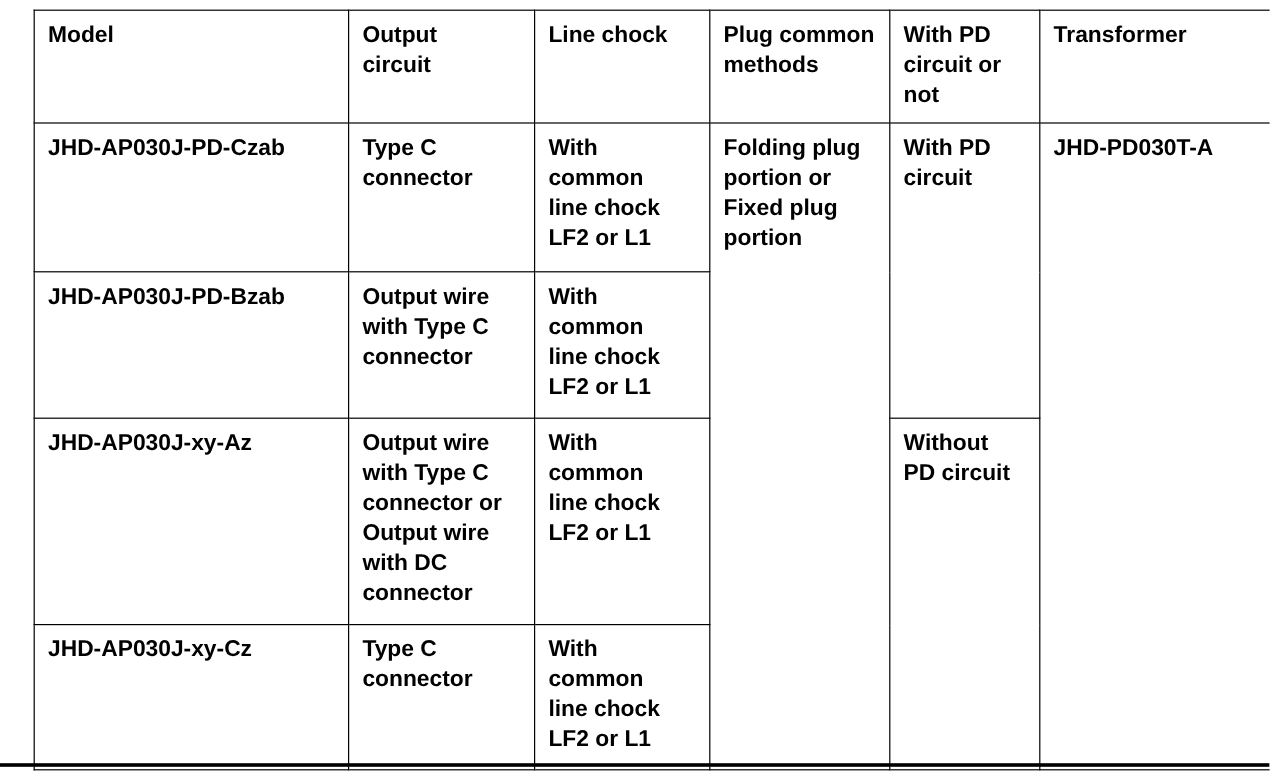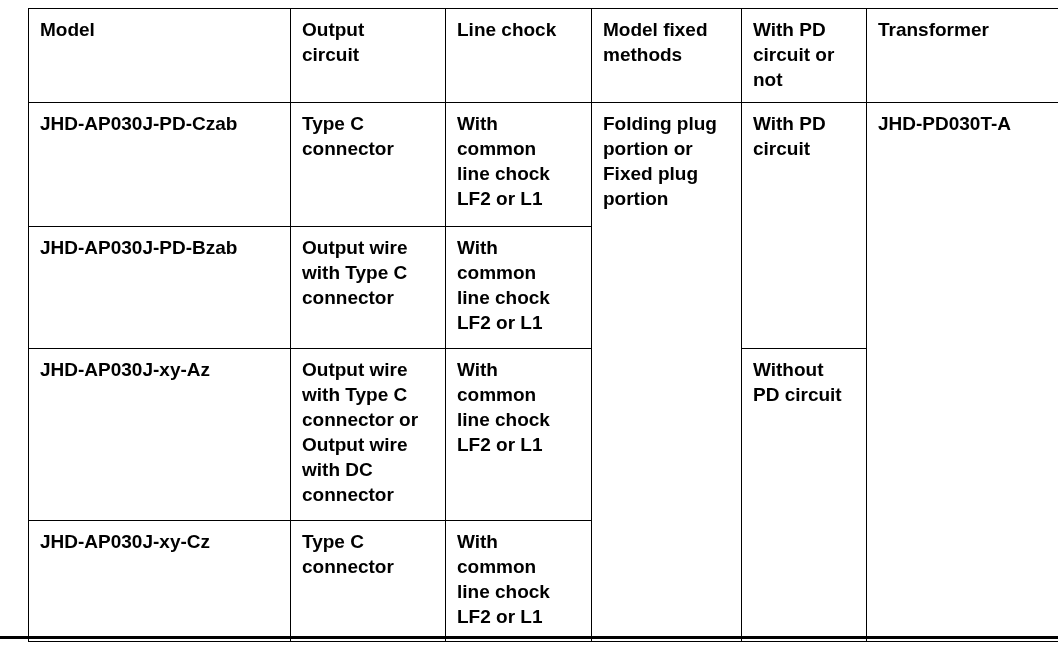--- a/index.html
+++ b/index.html
@@ -70,21 +70,21 @@
       <col class="c-plug">
       <col class="c-pd">
       <col class="c-transformer">
     </colgroup>
     <tbody>
       <tr class="row-header">
         <td>Model</td>
         <td>Output
 circuit</td>
         <td>Line chock</td>
-        <td>Model fixed
+        <td>Plug common
 methods</td>
         <td>With PD
 circuit or
 not</td>
         <td>Transformer</td>
       </tr>
 
       <tr class="row-1">
         <td>JHD-AP030J-PD-Czab</td>
         <td>Type C

